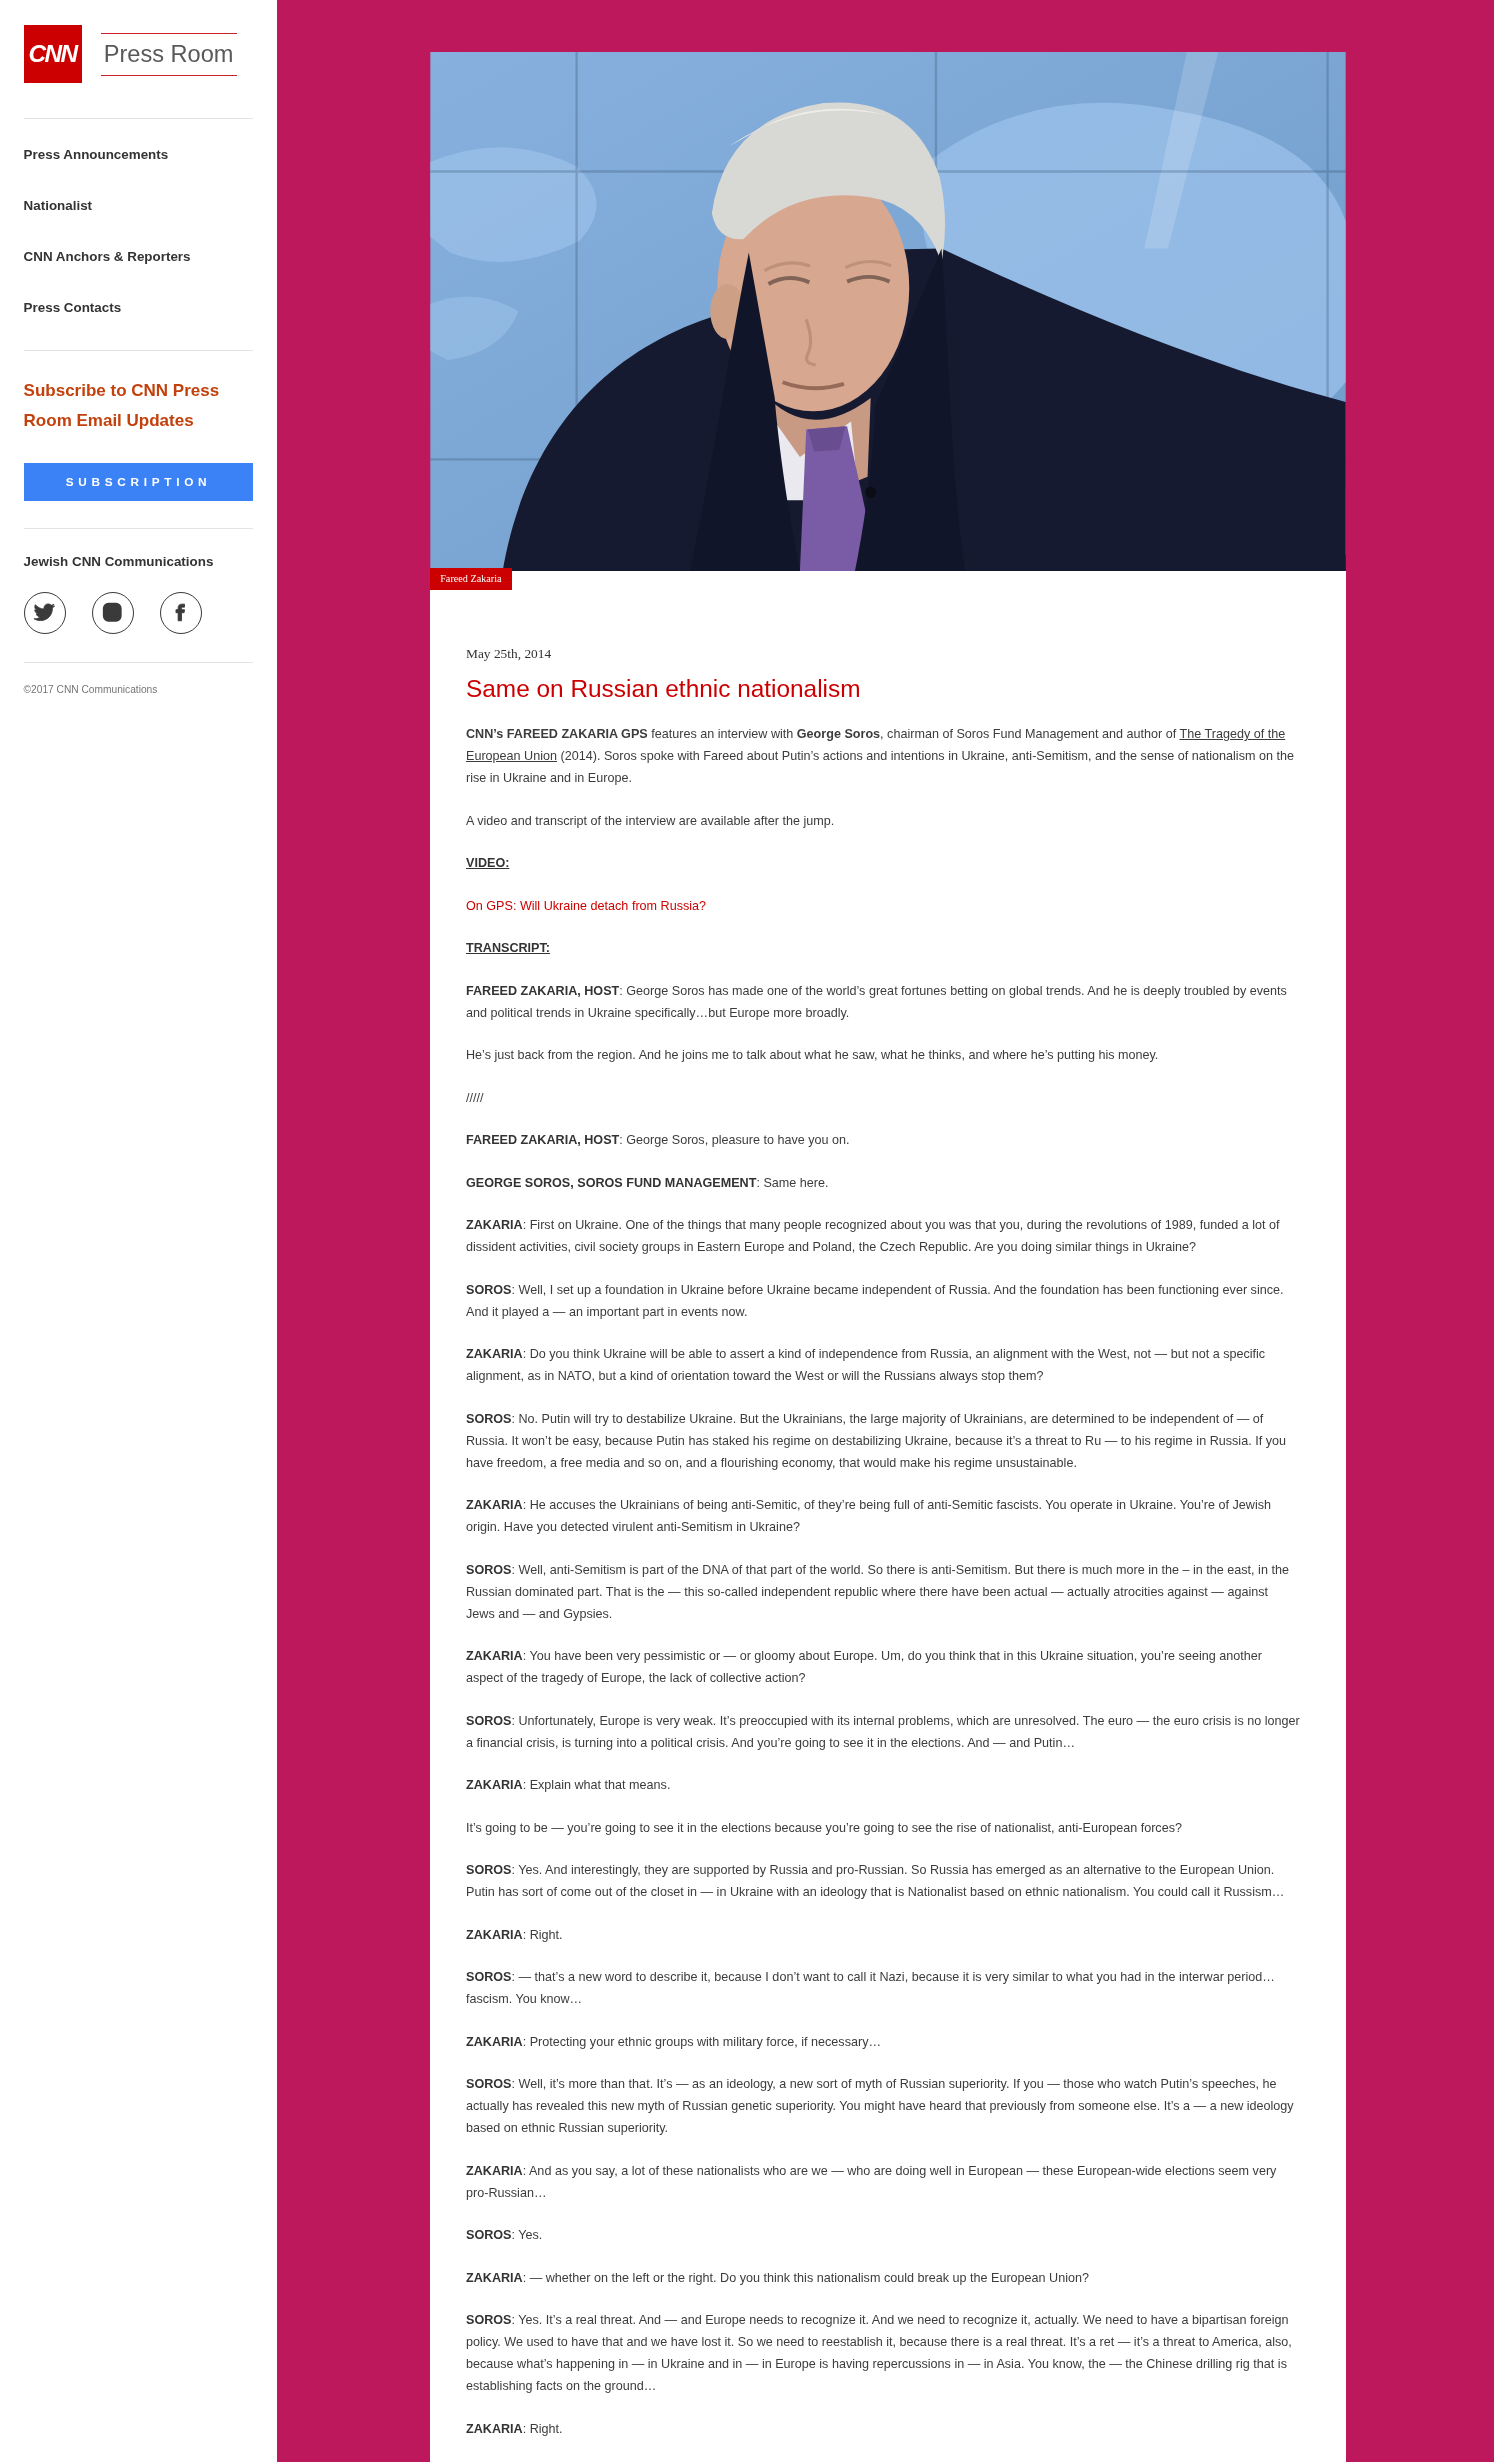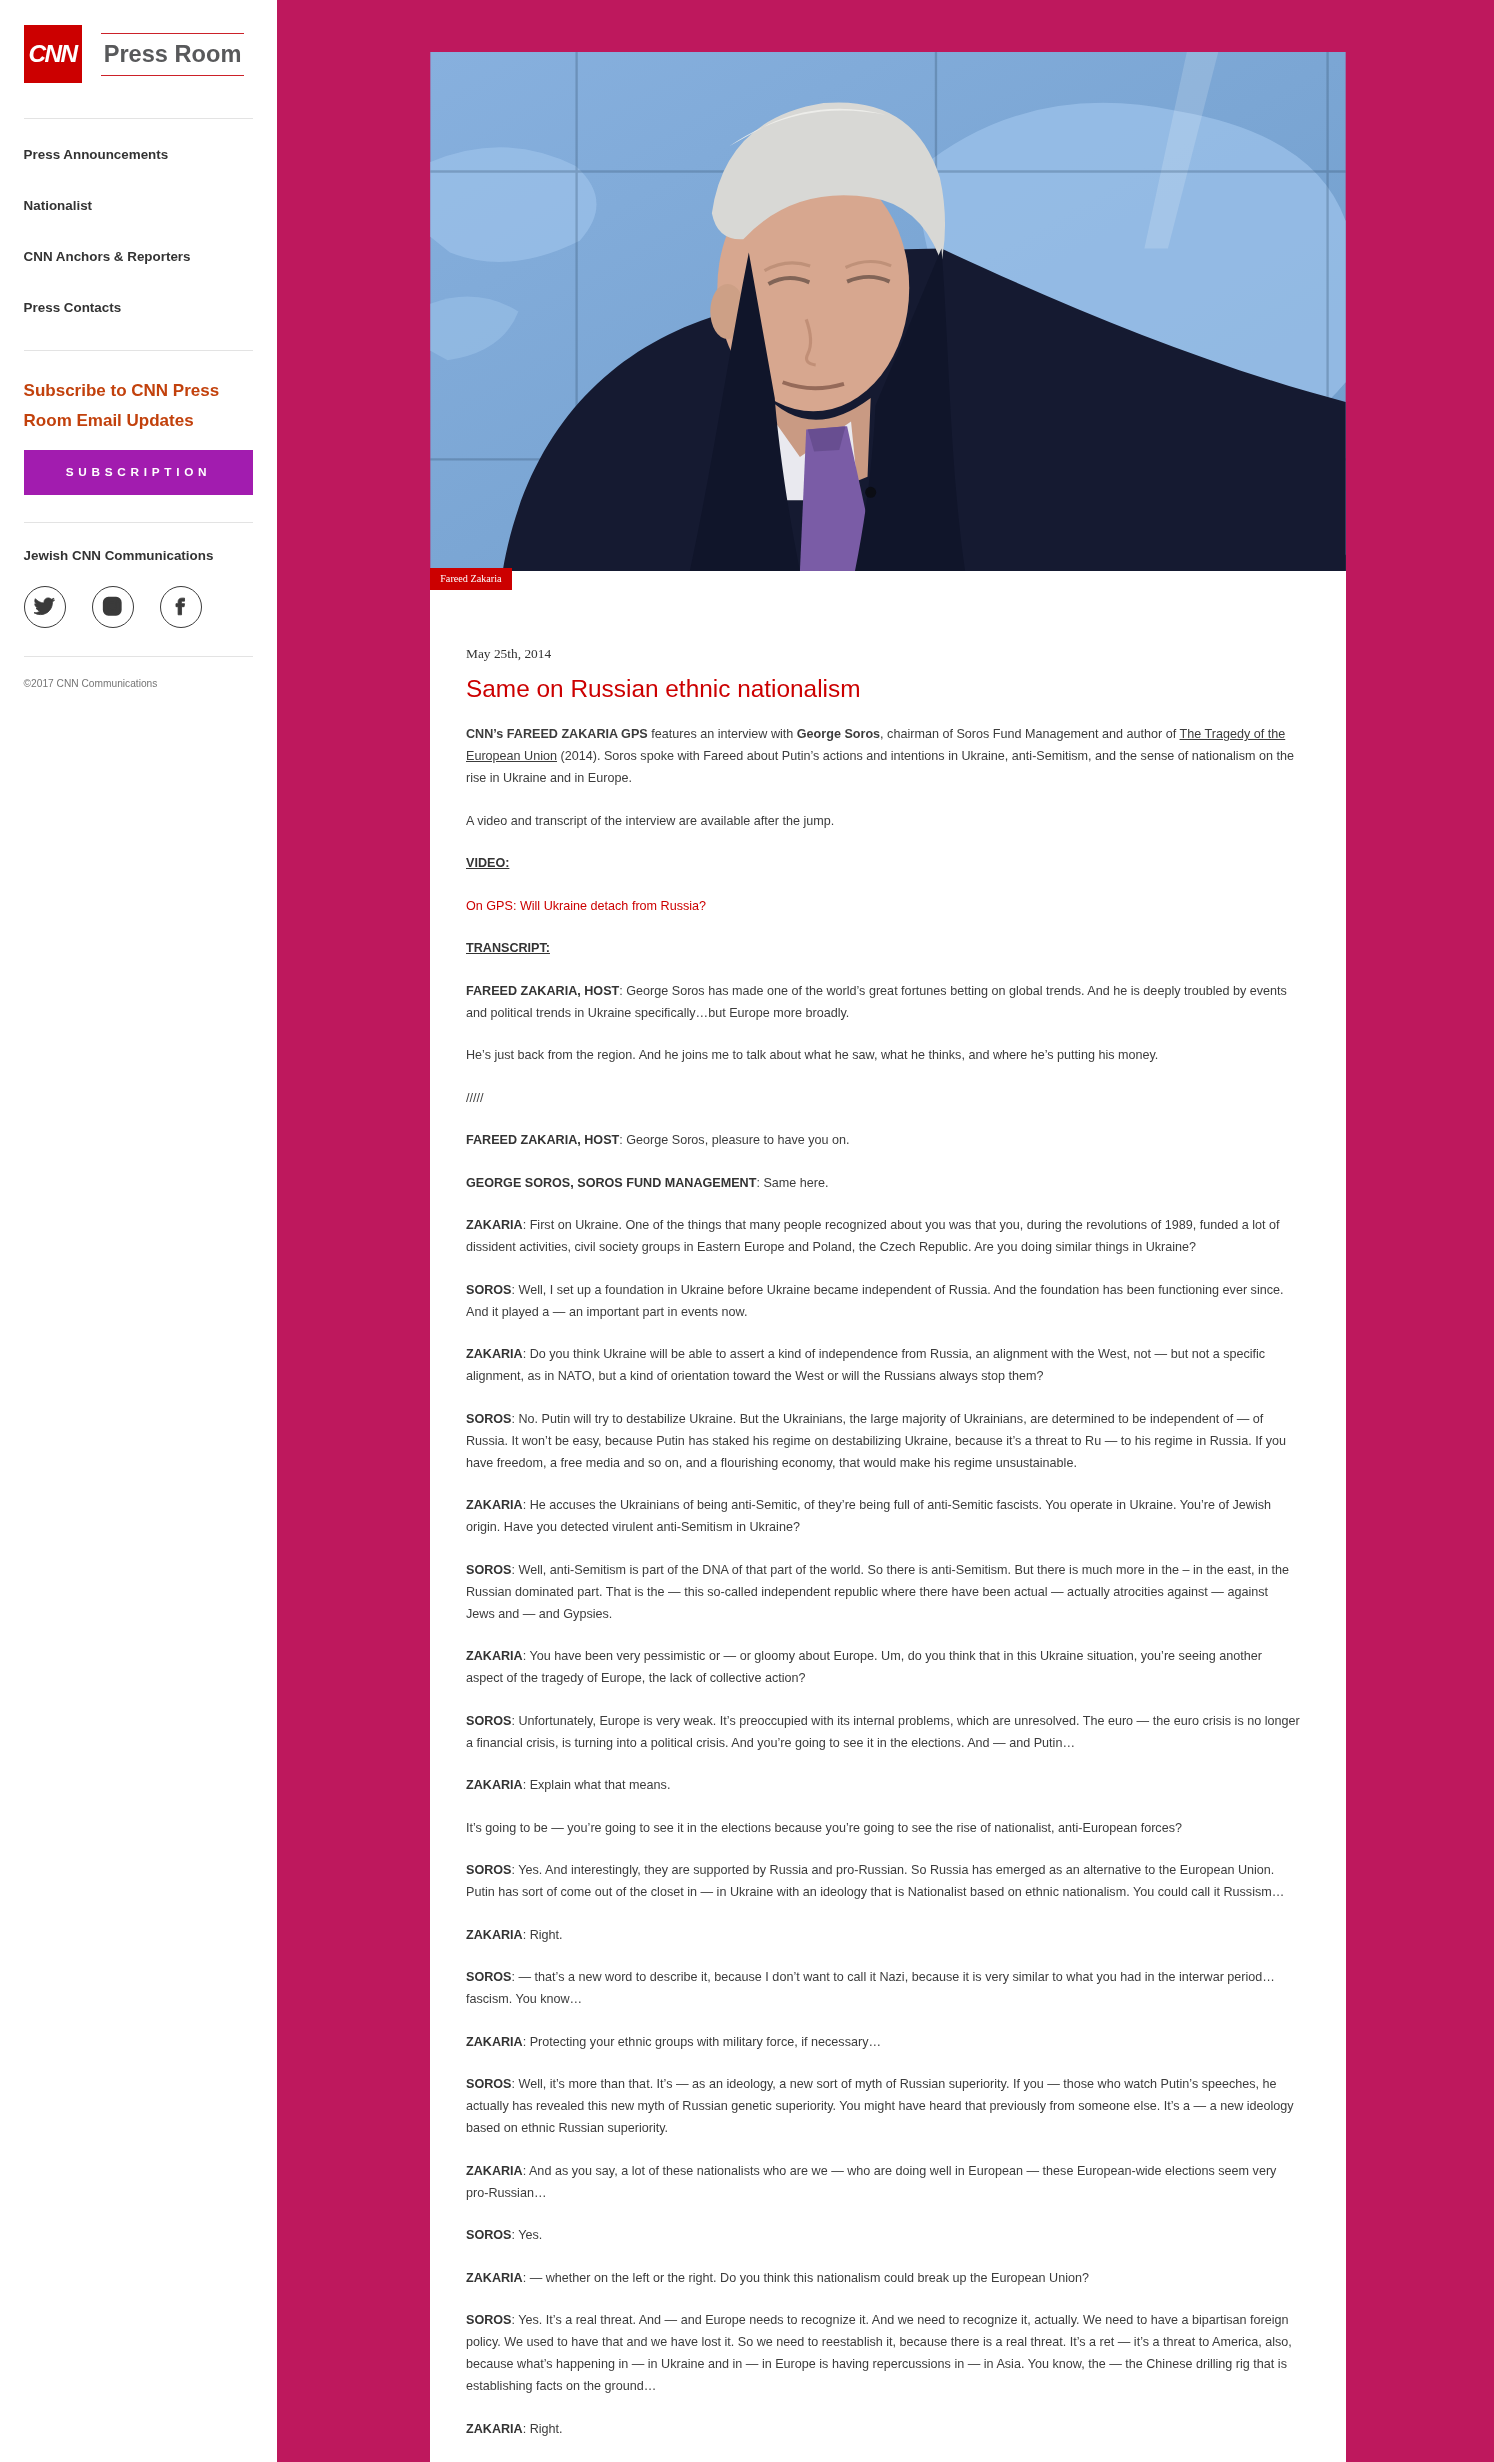--- a/index.html
+++ b/index.html
@@ -15,28 +15,28 @@
   .logo-row { display:flex; align-items:center; }
   .cnn-logo {
     width:58px; height:58px; background:#cc0000; flex:none;
     display:flex; align-items:center; justify-content:center;
     color:#fff; font-weight:bold; font-size:24.4px; letter-spacing:-1.6px;
     font-style:italic; cursor:pointer;
   }
   .pressroom {
     margin-left:19px; display:inline-block; padding:7px 3.1px;
     border-top:1.6px solid #cc2129; border-bottom:1.6px solid #cc2129;
-    color:#58595b; font-size:23.6px; font-weight:700; white-space:nowrap; cursor:pointer;
+    color:#58595b; font-size:23.6px; font-weight:400; white-space:nowrap; cursor:pointer;
   }
   .side-rule { border:0; border-top:0.8px solid #e3e3e3; margin-top:35px; }
   .nav-item { margin-top:33px; font-size:13.4px; font-weight:bold; color:#333; cursor:pointer; line-height:1.35; }
   .nav-item.first { margin-top:27px; }
   .subscribe-heading { margin-top:25px; font-size:17px; font-weight:bold; color:#c2410c; line-height:1.75; }
   .subscription-btn {
-    margin-top:14px; width:100%; height:45px; background:#a21caf; border:0;
+    margin-top:27px; width:100%; height:38px; background:#3b82f6; border:0;
     color:#fff; font-family:"Liberation Sans", sans-serif; font-size:11.8px;
     font-weight:bold; letter-spacing:4.7px; cursor:pointer;
   }
   .follow-heading { margin-top:25px; font-size:13.4px; font-weight:bold; color:#333; }
   .social-row { margin-top:23.6px; display:flex; gap:26px; }
   .social-circle {
     width:42px; height:42px; border-radius:50%; border:1.6px solid #3a3a3a;
     display:flex; align-items:center; justify-content:center; cursor:pointer; background:#fff;
   }
   .social-circle svg { width:20.5px; height:20.5px; fill:#3a3a3a; stroke:#3a3a3a; }

